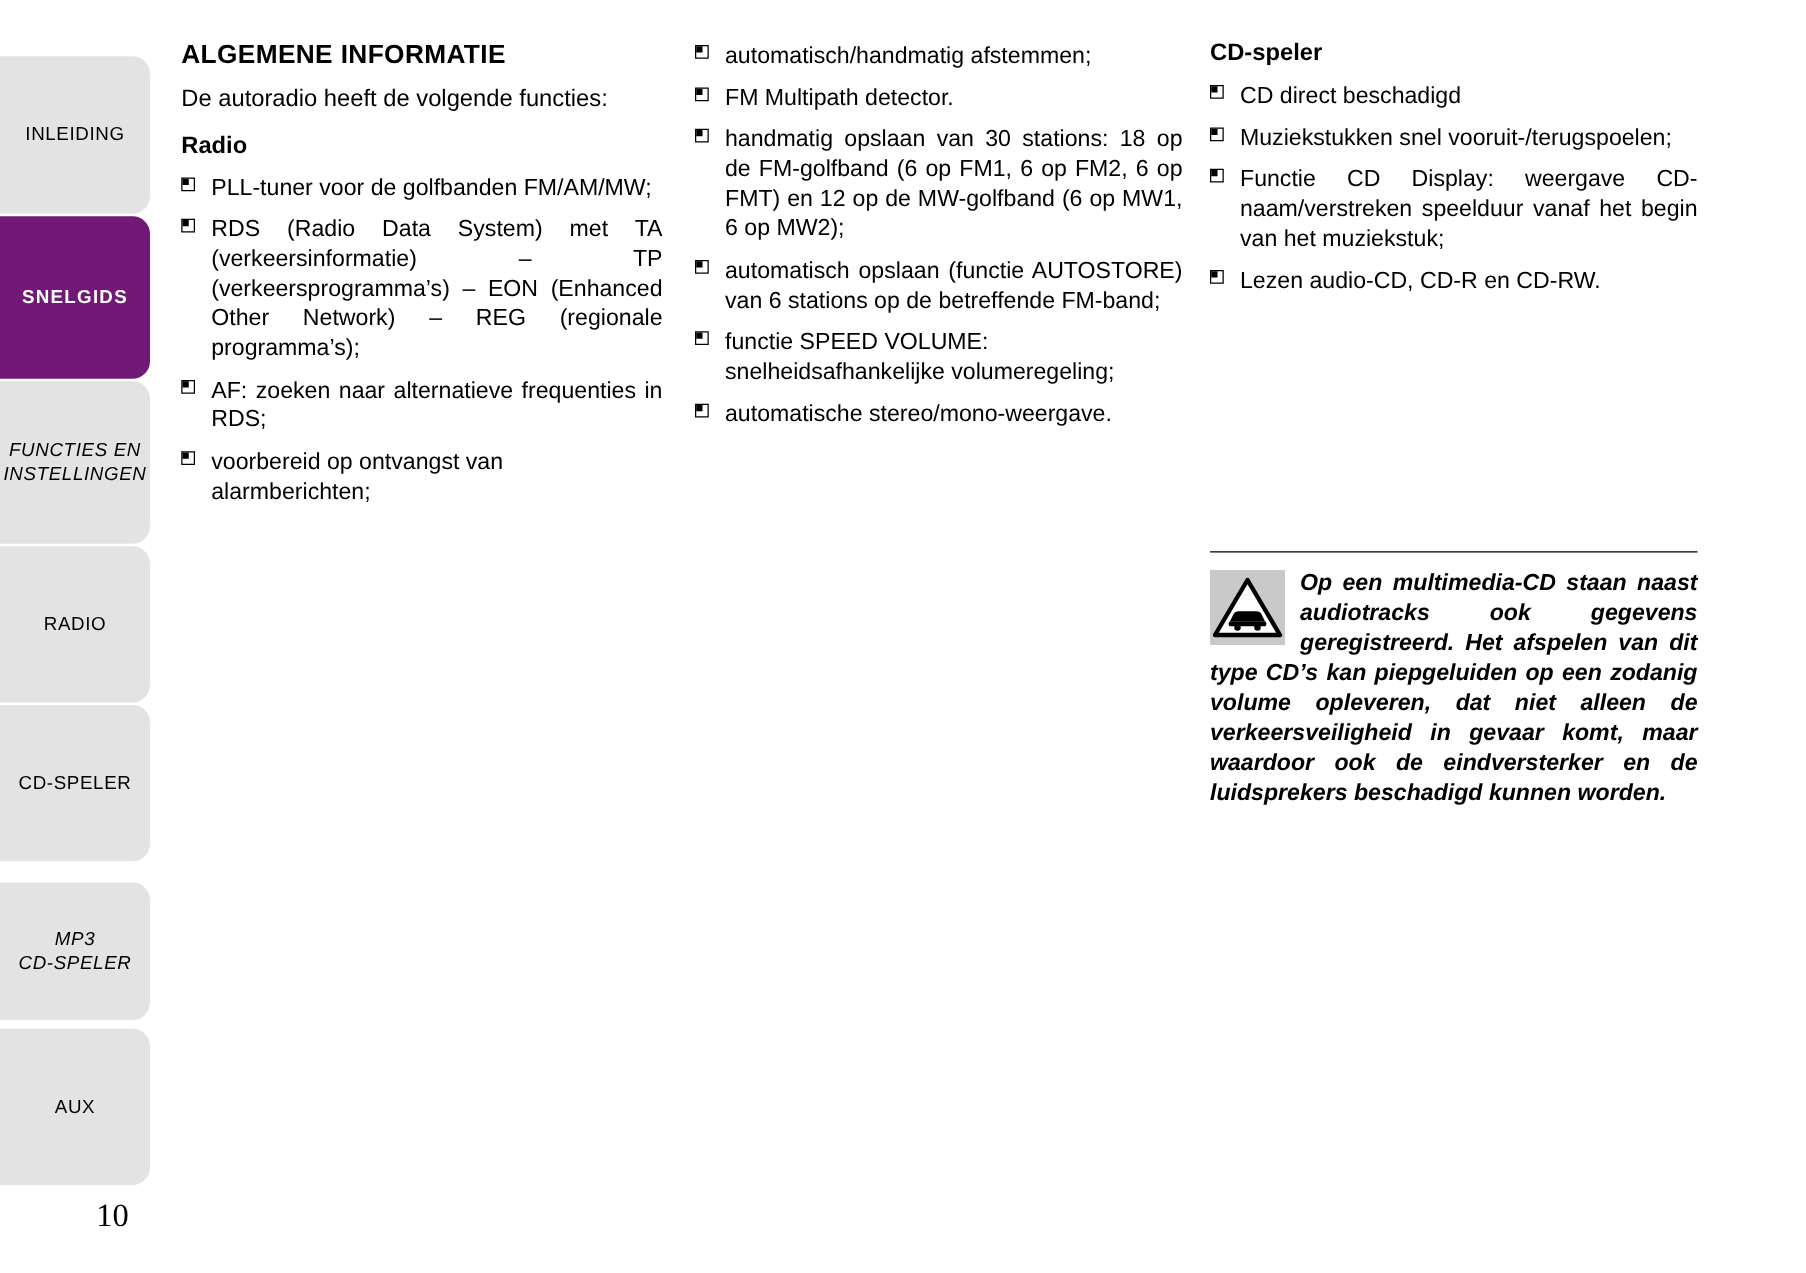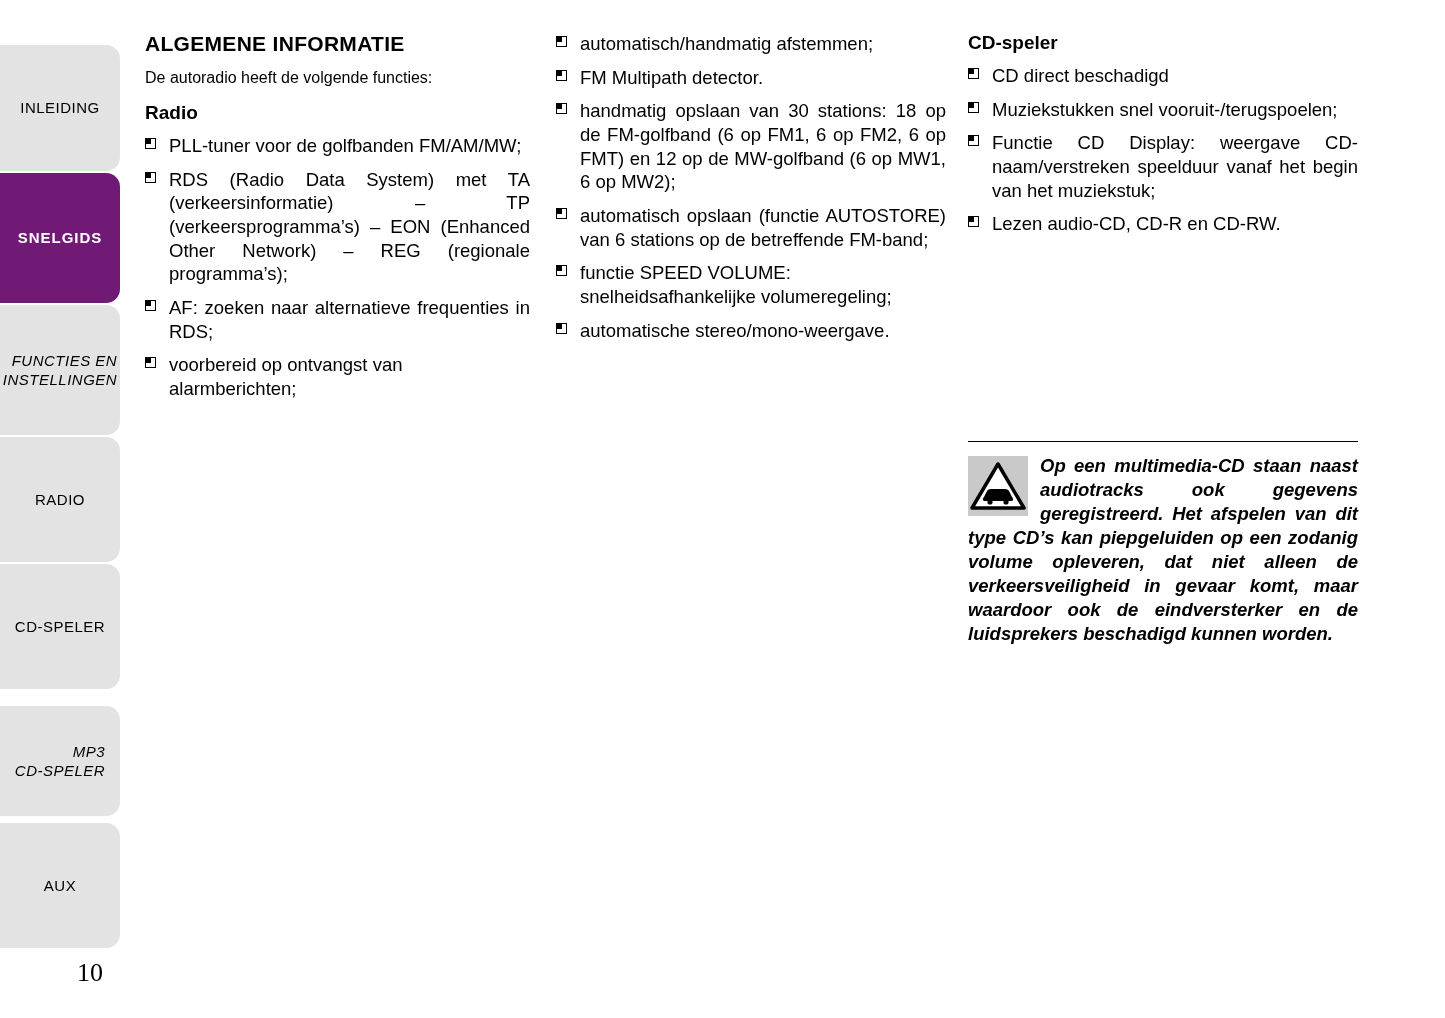--- a/index.html
+++ b/index.html
@@ -27,21 +27,21 @@
   .tab {
     position: absolute;
     left: 0;
     width: 120px;
     background: #e3e3e3;
     border-top-right-radius: 14px;
     border-bottom-right-radius: 14px;
     display: flex;
     align-items: center;
     justify-content: center;
-    text-align: right;
+    text-align: center;
     box-sizing: border-box;
     padding: 4px 6px;
   }
   .tab .tab-label {
     font-size: 15px;
     letter-spacing: 0.5px;
     line-height: 1.15;
     color: #000;
     font-family: "Liberation Sans", sans-serif;
   }
@@ -92,21 +92,21 @@
     font-weight: bold;
     margin: 0 0 12px 0;
     letter-spacing: 0.3px;
   }
   h3.subheading {
     font-size: 19px;
     font-weight: bold;
     margin: 14px 0 6px 0;
   }
   p.intro {
-    font-size: 16px;
+    font-size: 19px;
     margin: 12px 0 4px 0;
     line-height: 1.25;
   }
 
   ul.bullets {
     list-style: none;
     margin: 0;
     padding: 0;
   }
   ul.bullets > li {

